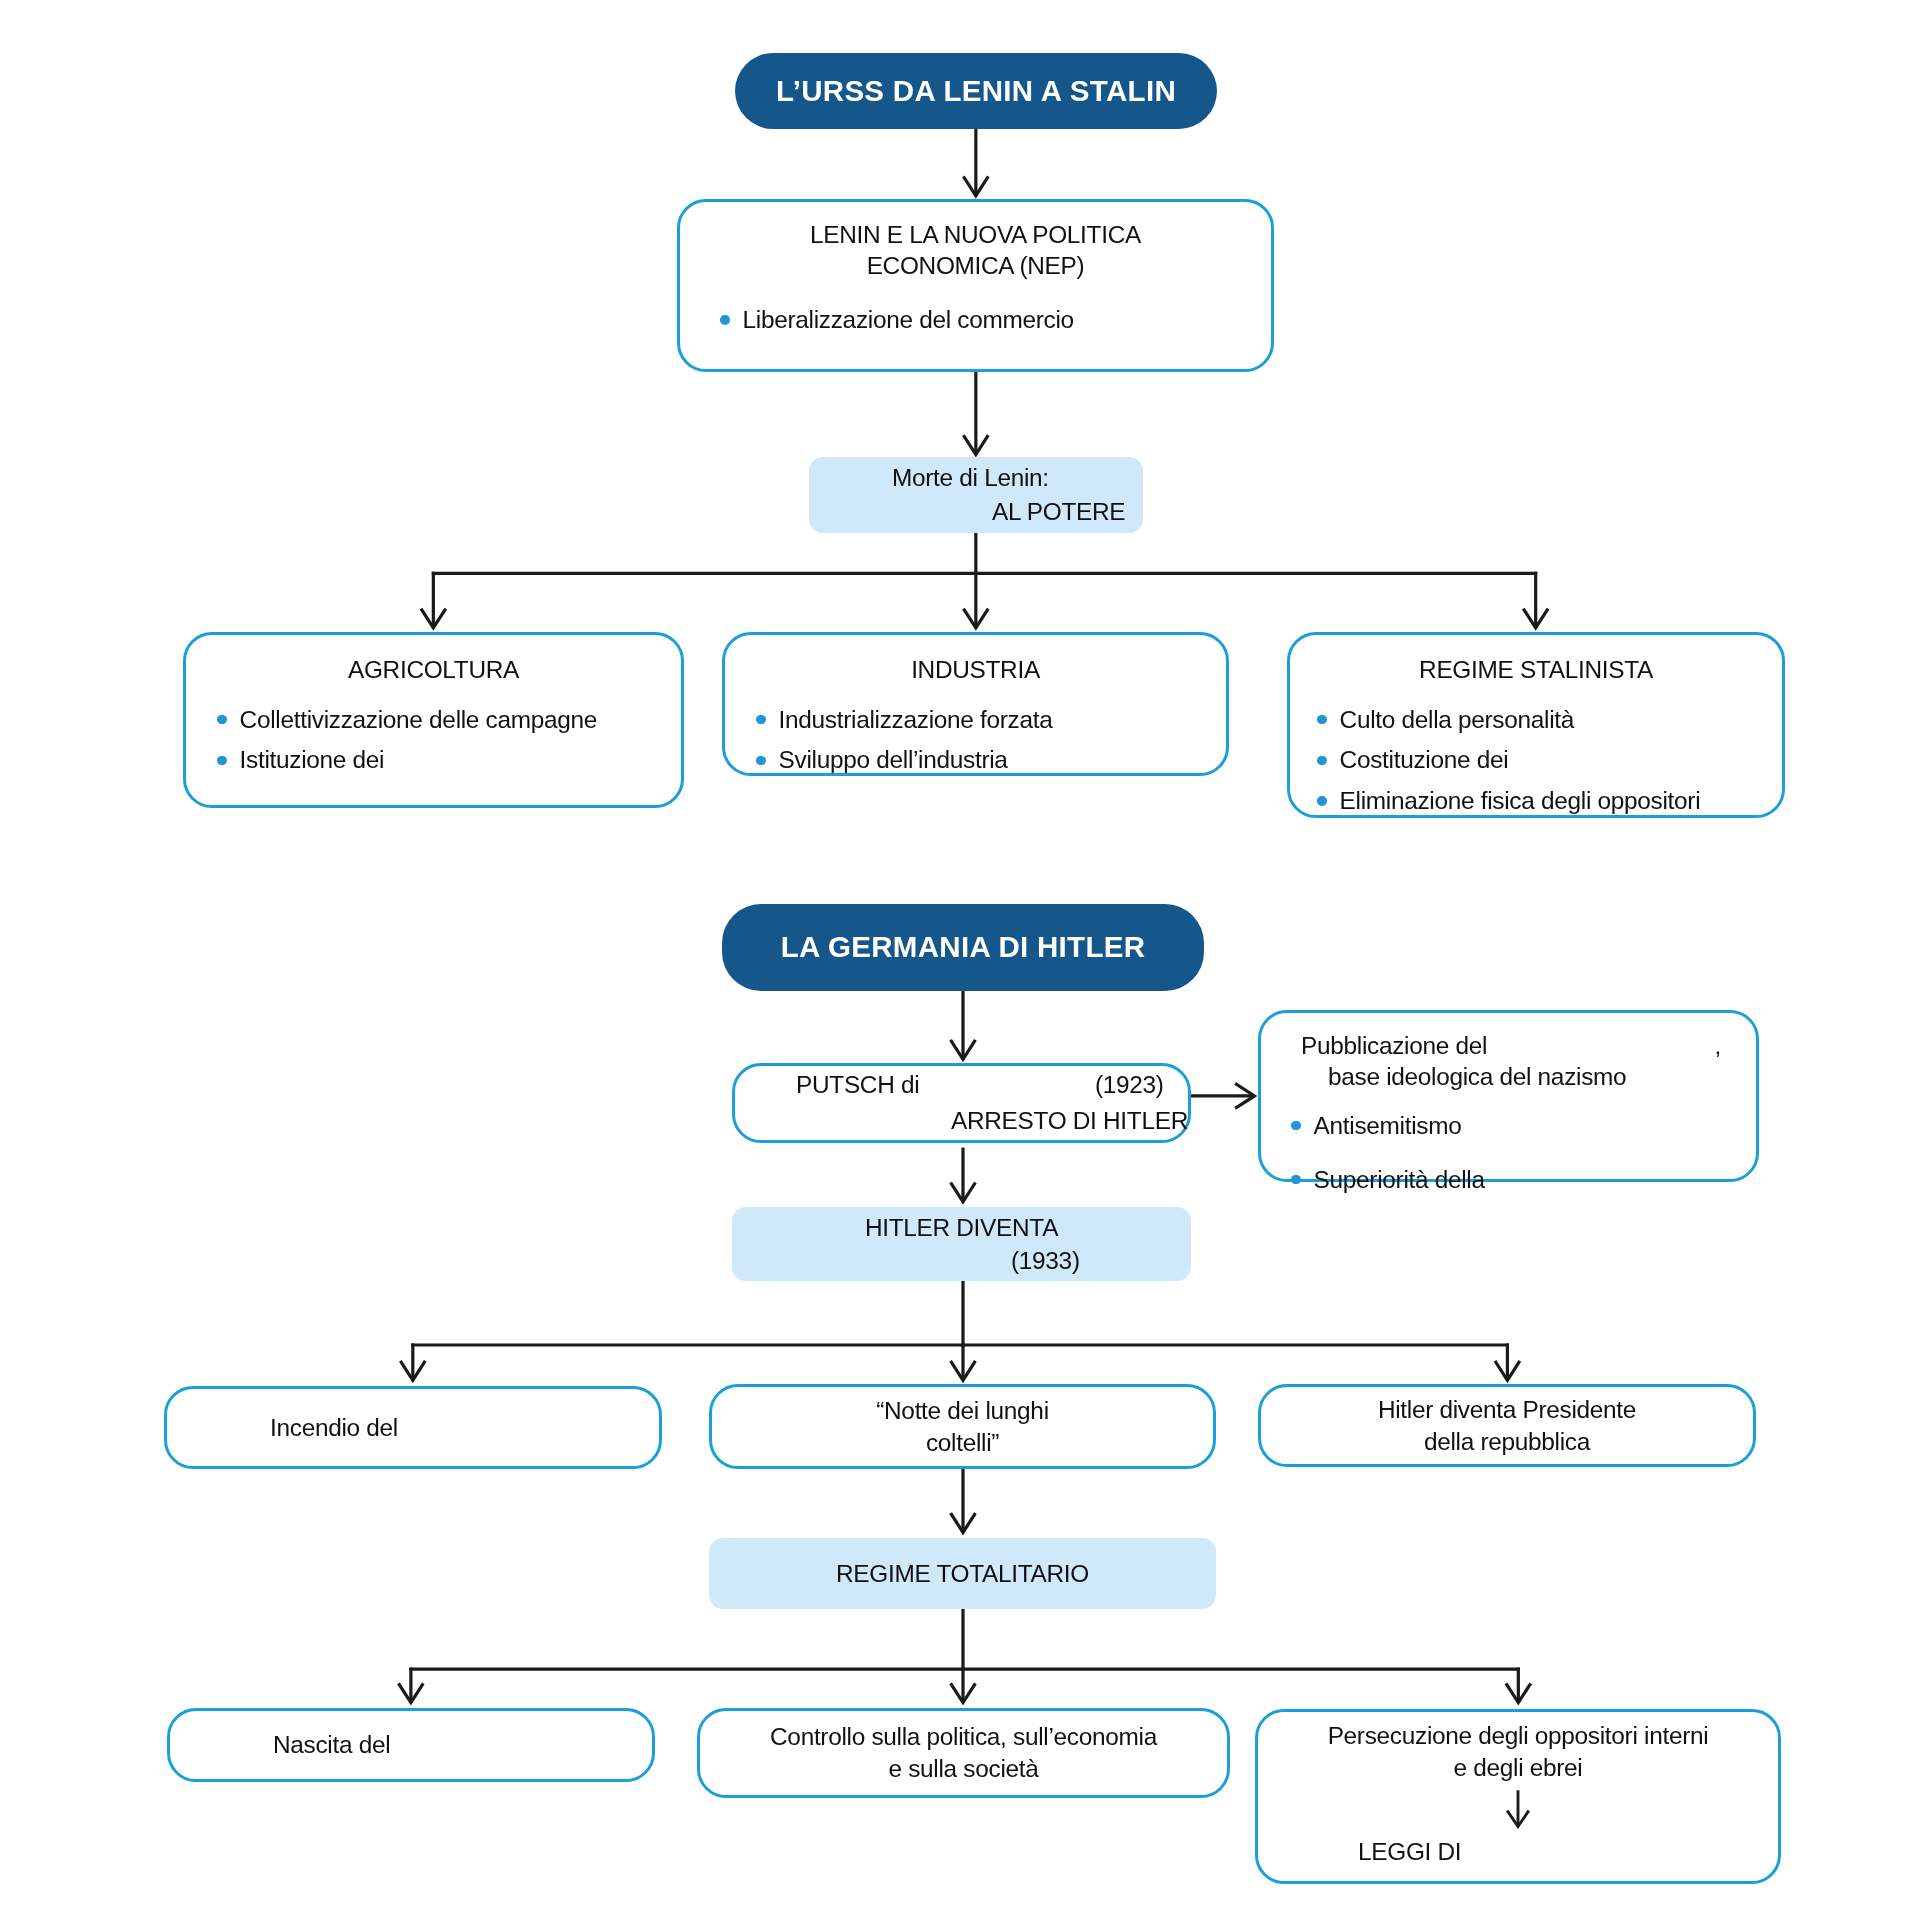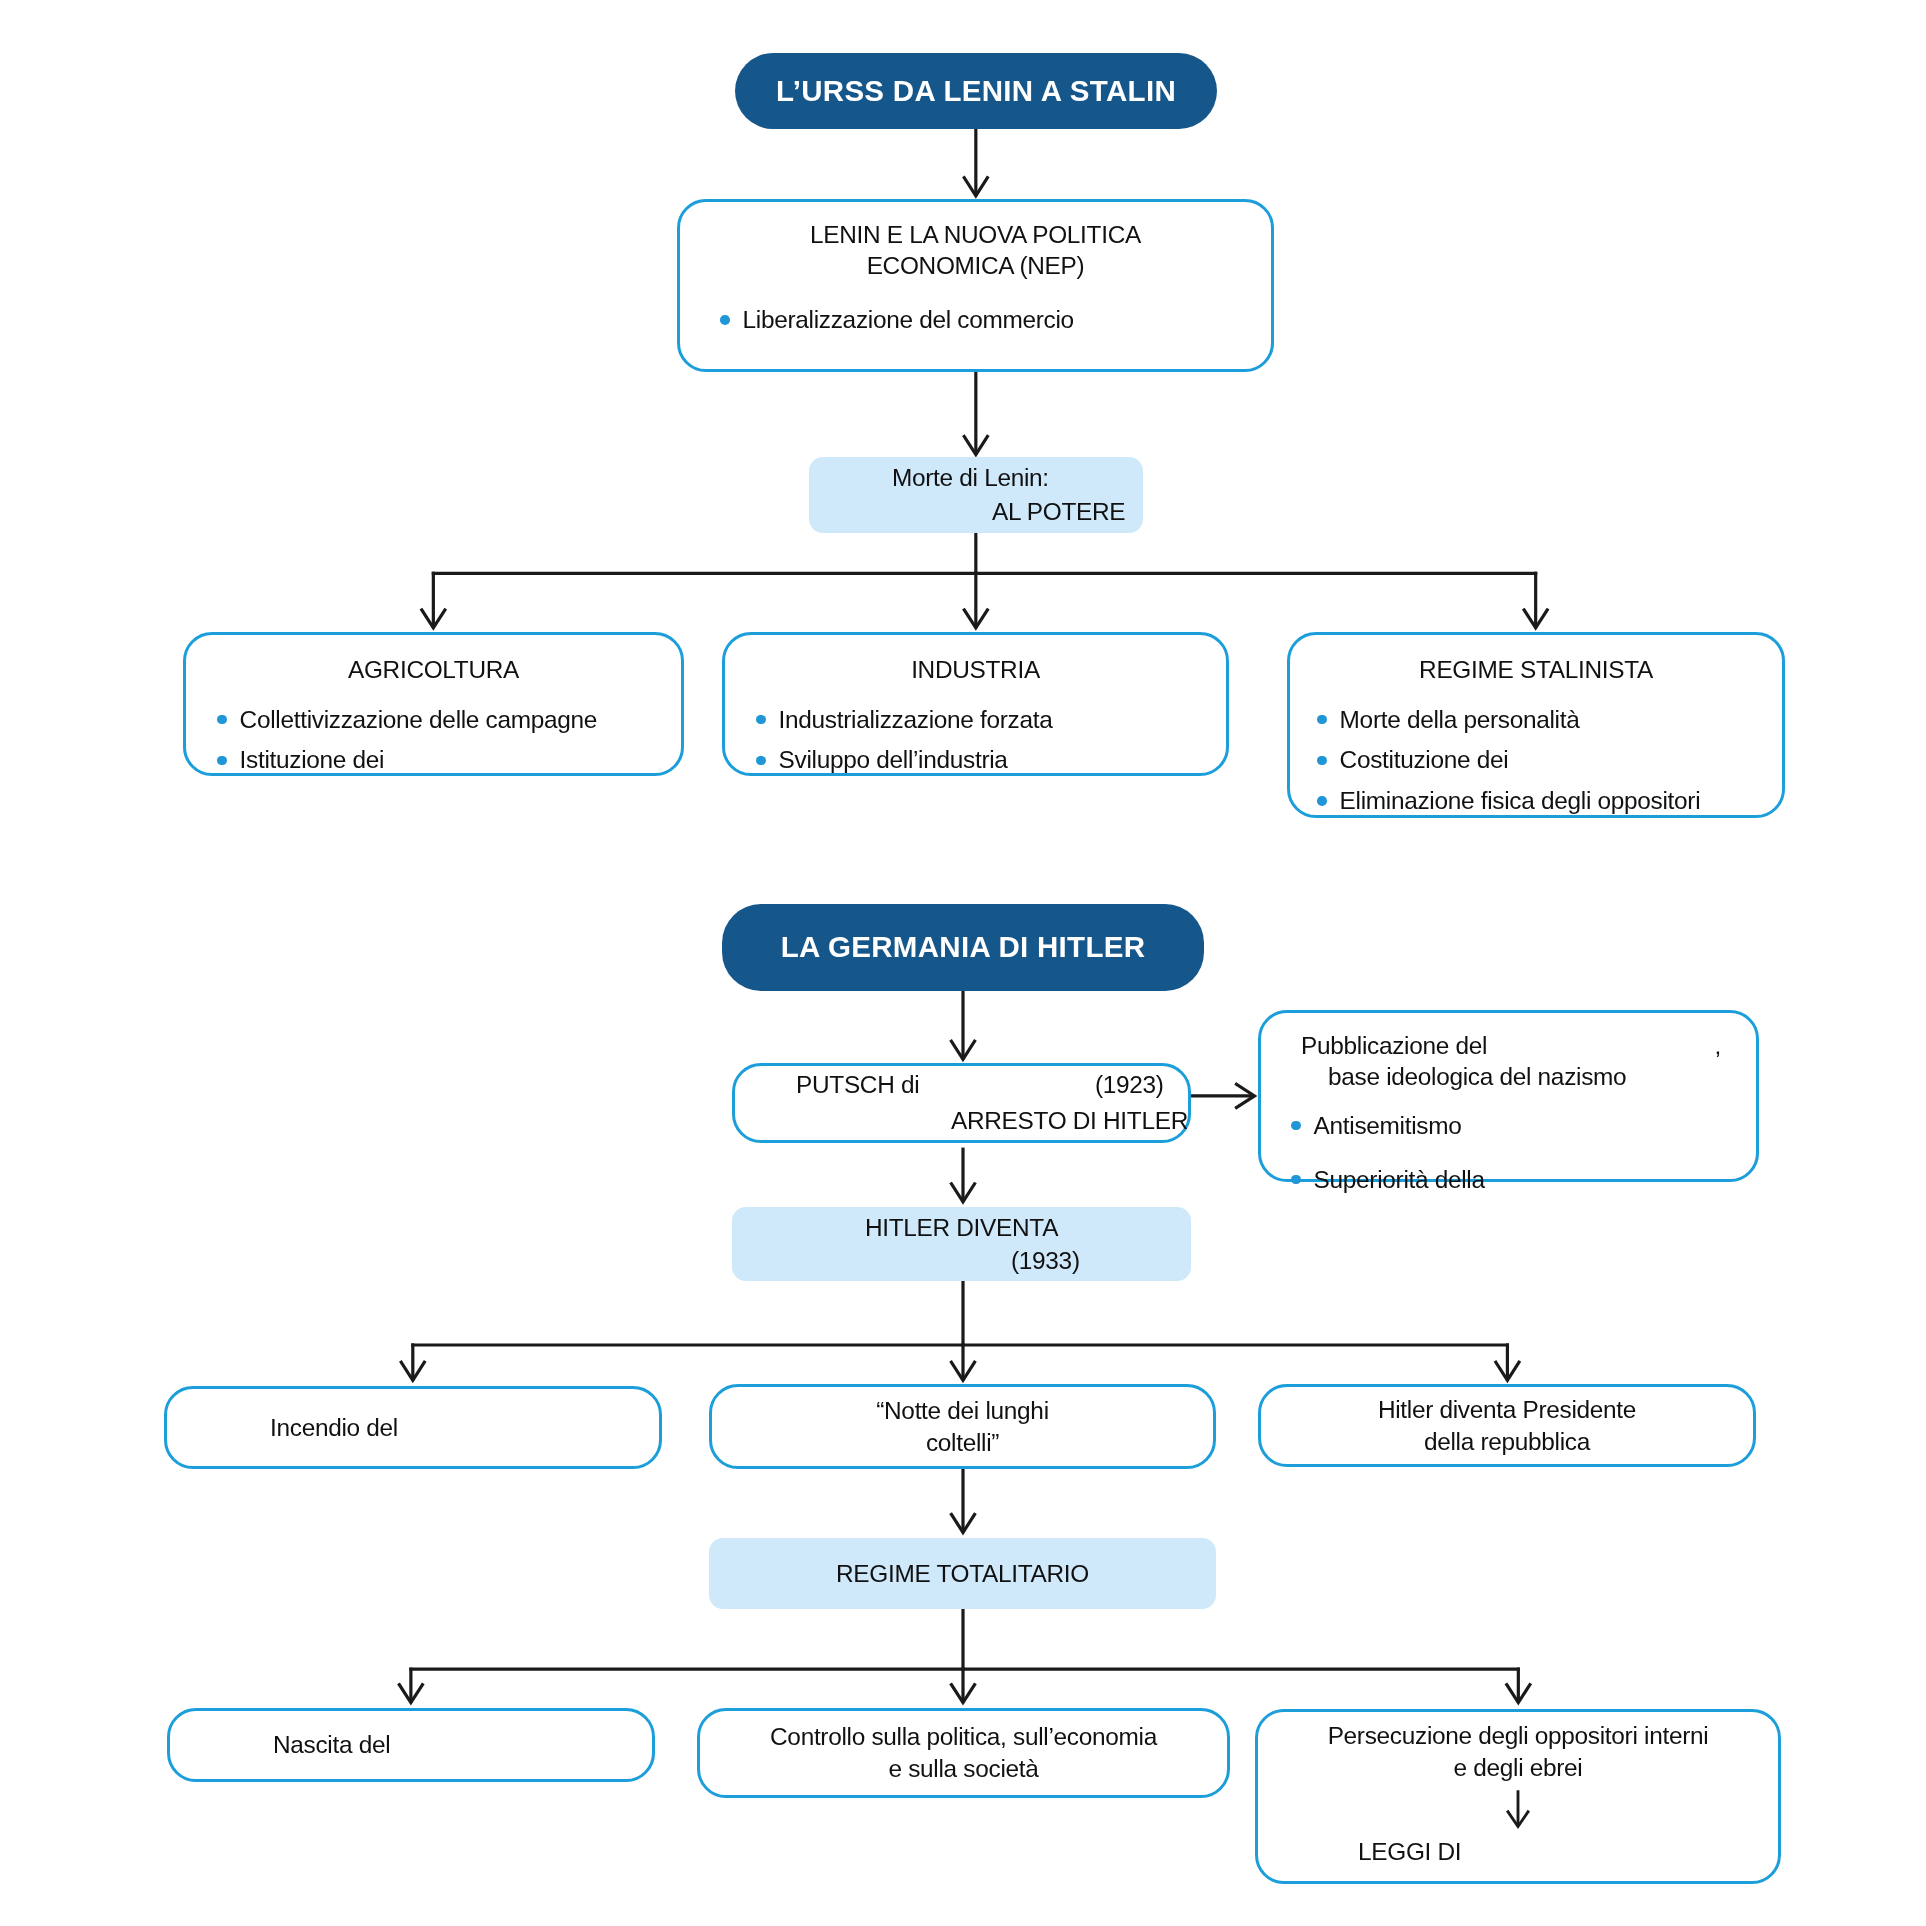--- a/index.html
+++ b/index.html
@@ -129,21 +129,21 @@
         <span>Liberalizzazione del commercio</span>
       </div>
     </div>
   </div>
 
   <div class="node light-node morte" style="left:809px;top:457px;width:334px;height:76px">
     <div class="l1">Morte di Lenin:</div>
     <div class="l2">AL POTERE</div>
   </div>
 
-  <div class="node outline-node kid" style="left:183px;top:632px;width:501px;height:144px">
+  <div class="node outline-node kid" style="left:183px;top:632px;width:501px;height:176px">
     <div class="title">AGRICOLTURA</div>
     <div class="bullets">
       <div class="bullet">
         <span class="dot"></span>
         <span>Collettivizzazione delle campagne</span>
       </div>
       <div class="bullet">
         <span class="dot"></span>
         <span>Istituzione dei</span>
       </div>
@@ -162,21 +162,21 @@
         <span>Sviluppo dell’industria</span>
       </div>
     </div>
   </div>
 
   <div class="node outline-node kid" style="left:1287px;top:632px;width:498px;height:186px">
     <div class="title">REGIME STALINISTA</div>
     <div class="bullets" style="padding-left:27px">
       <div class="bullet">
         <span class="dot"></span>
-        <span>Morte della personalità</span>
+        <span>Culto della personalità</span>
       </div>
       <div class="bullet">
         <span class="dot"></span>
         <span>Costituzione dei</span>
       </div>
       <div class="bullet">
         <span class="dot"></span>
         <span>Eliminazione fisica degli oppositori</span>
       </div>
     </div>

